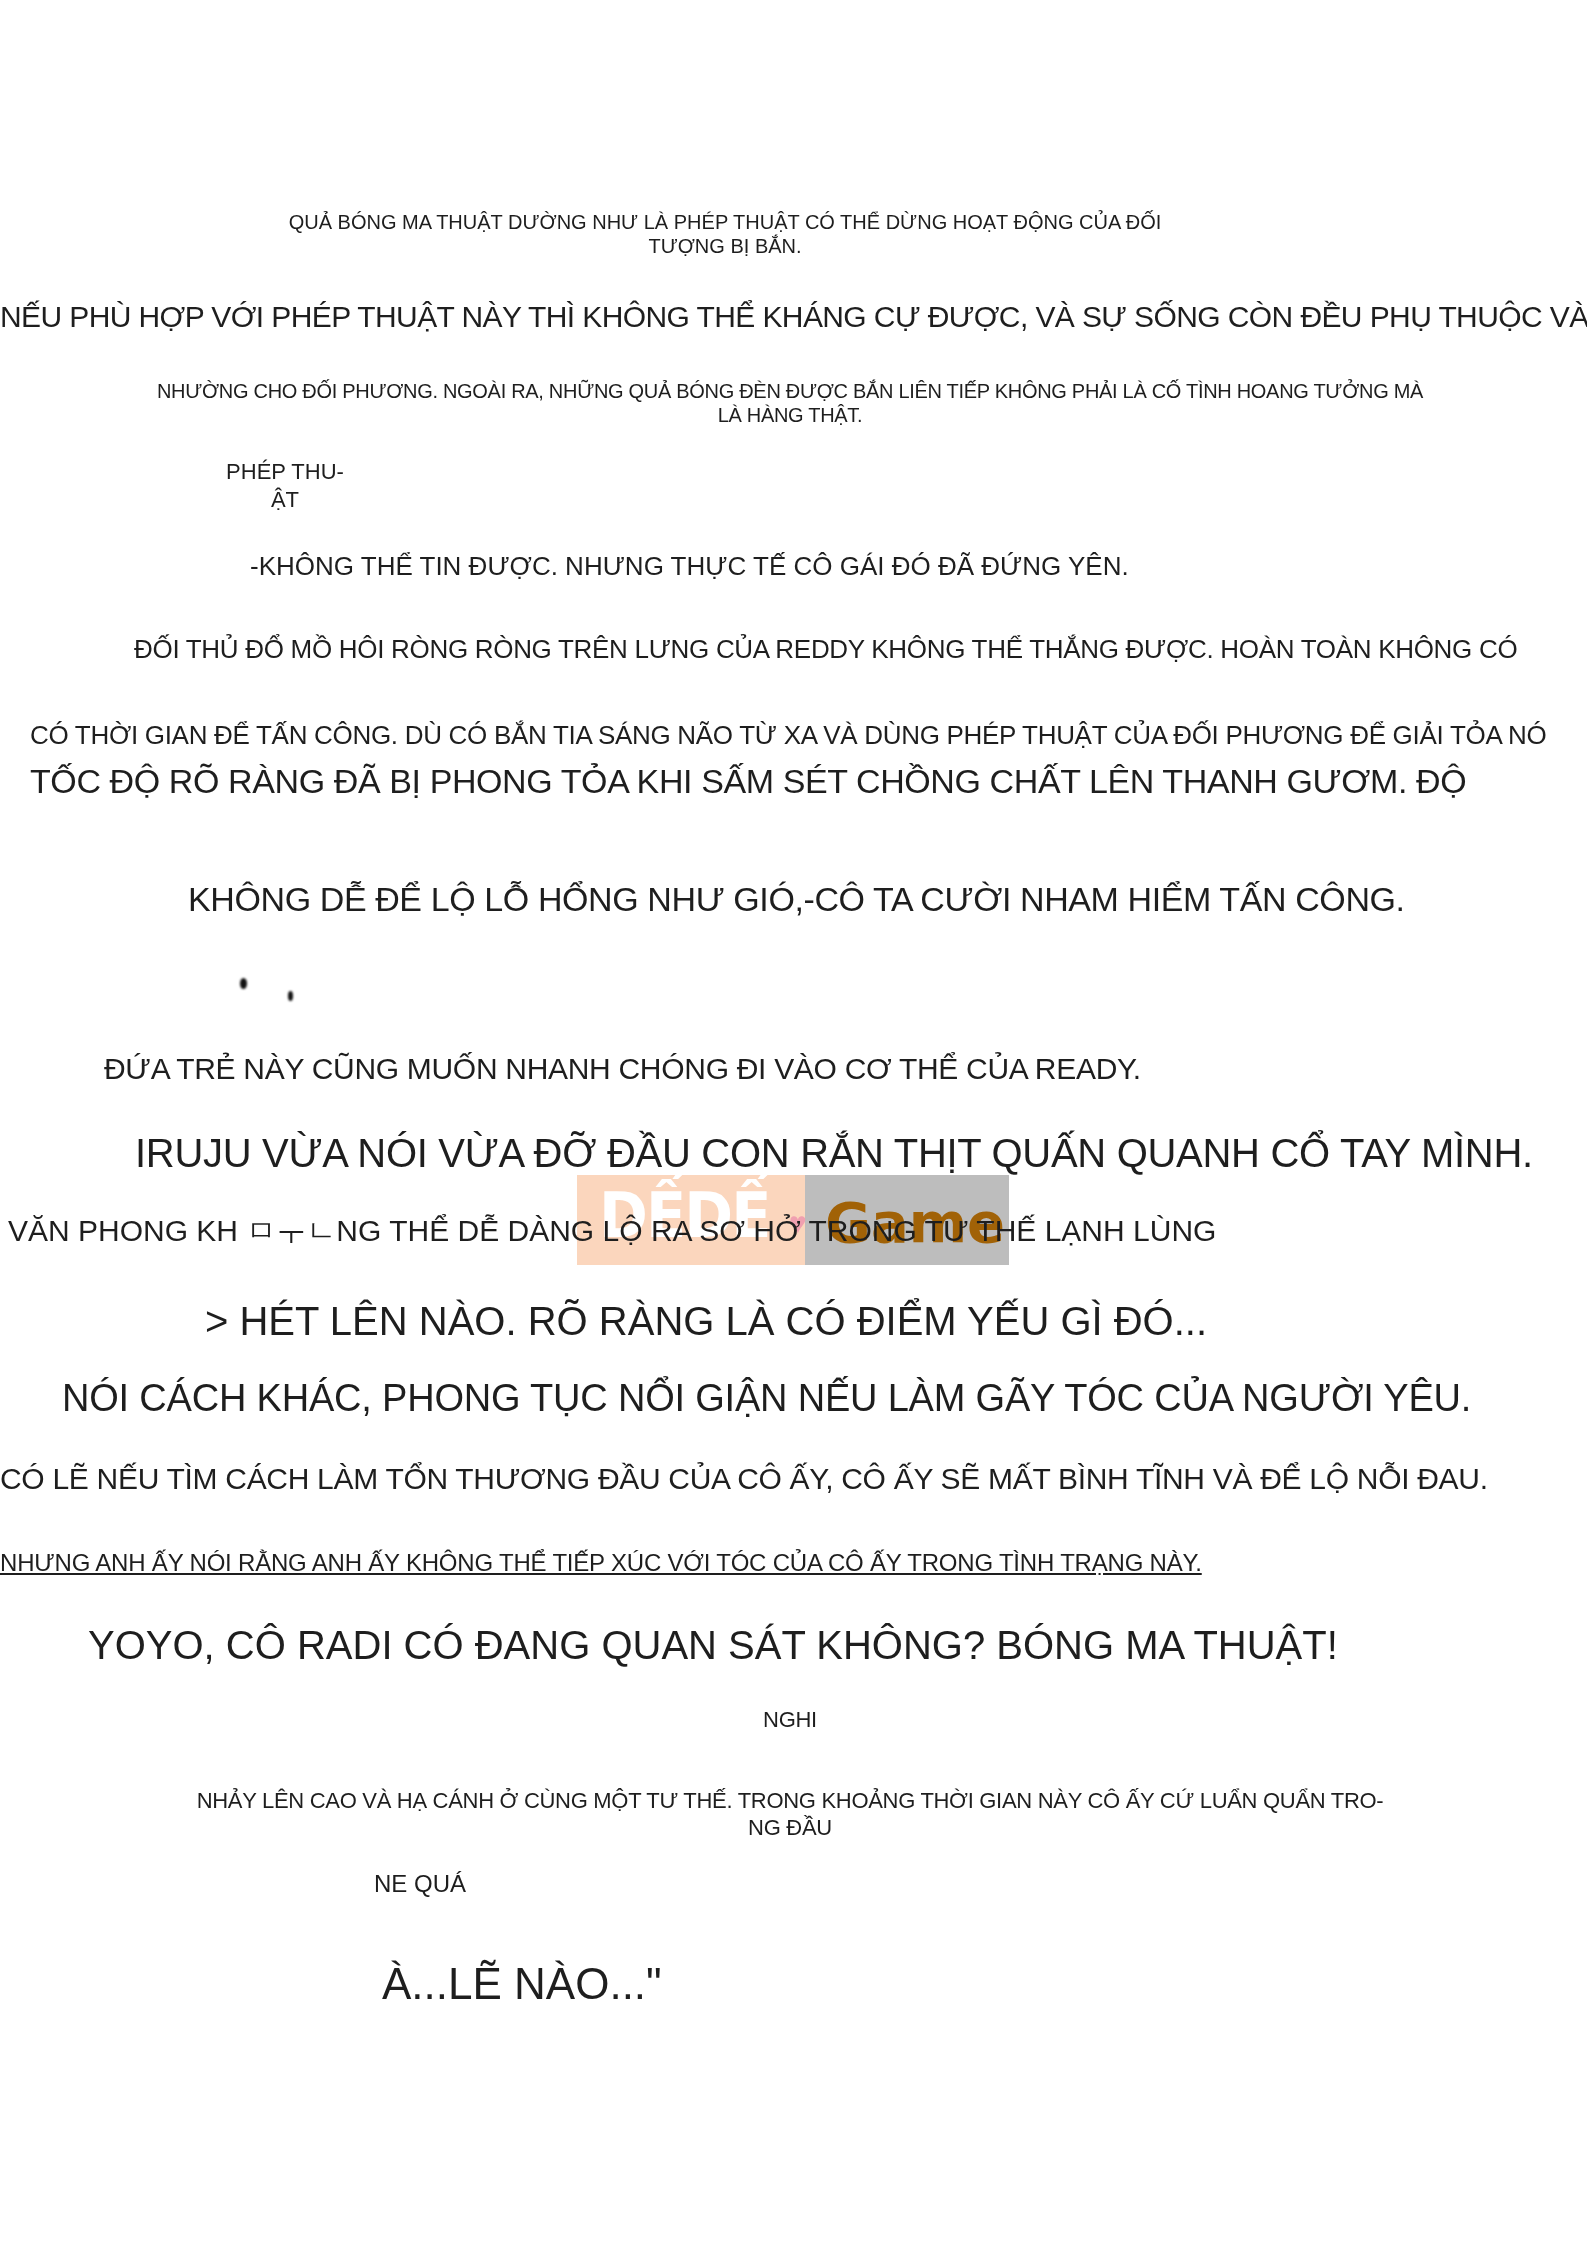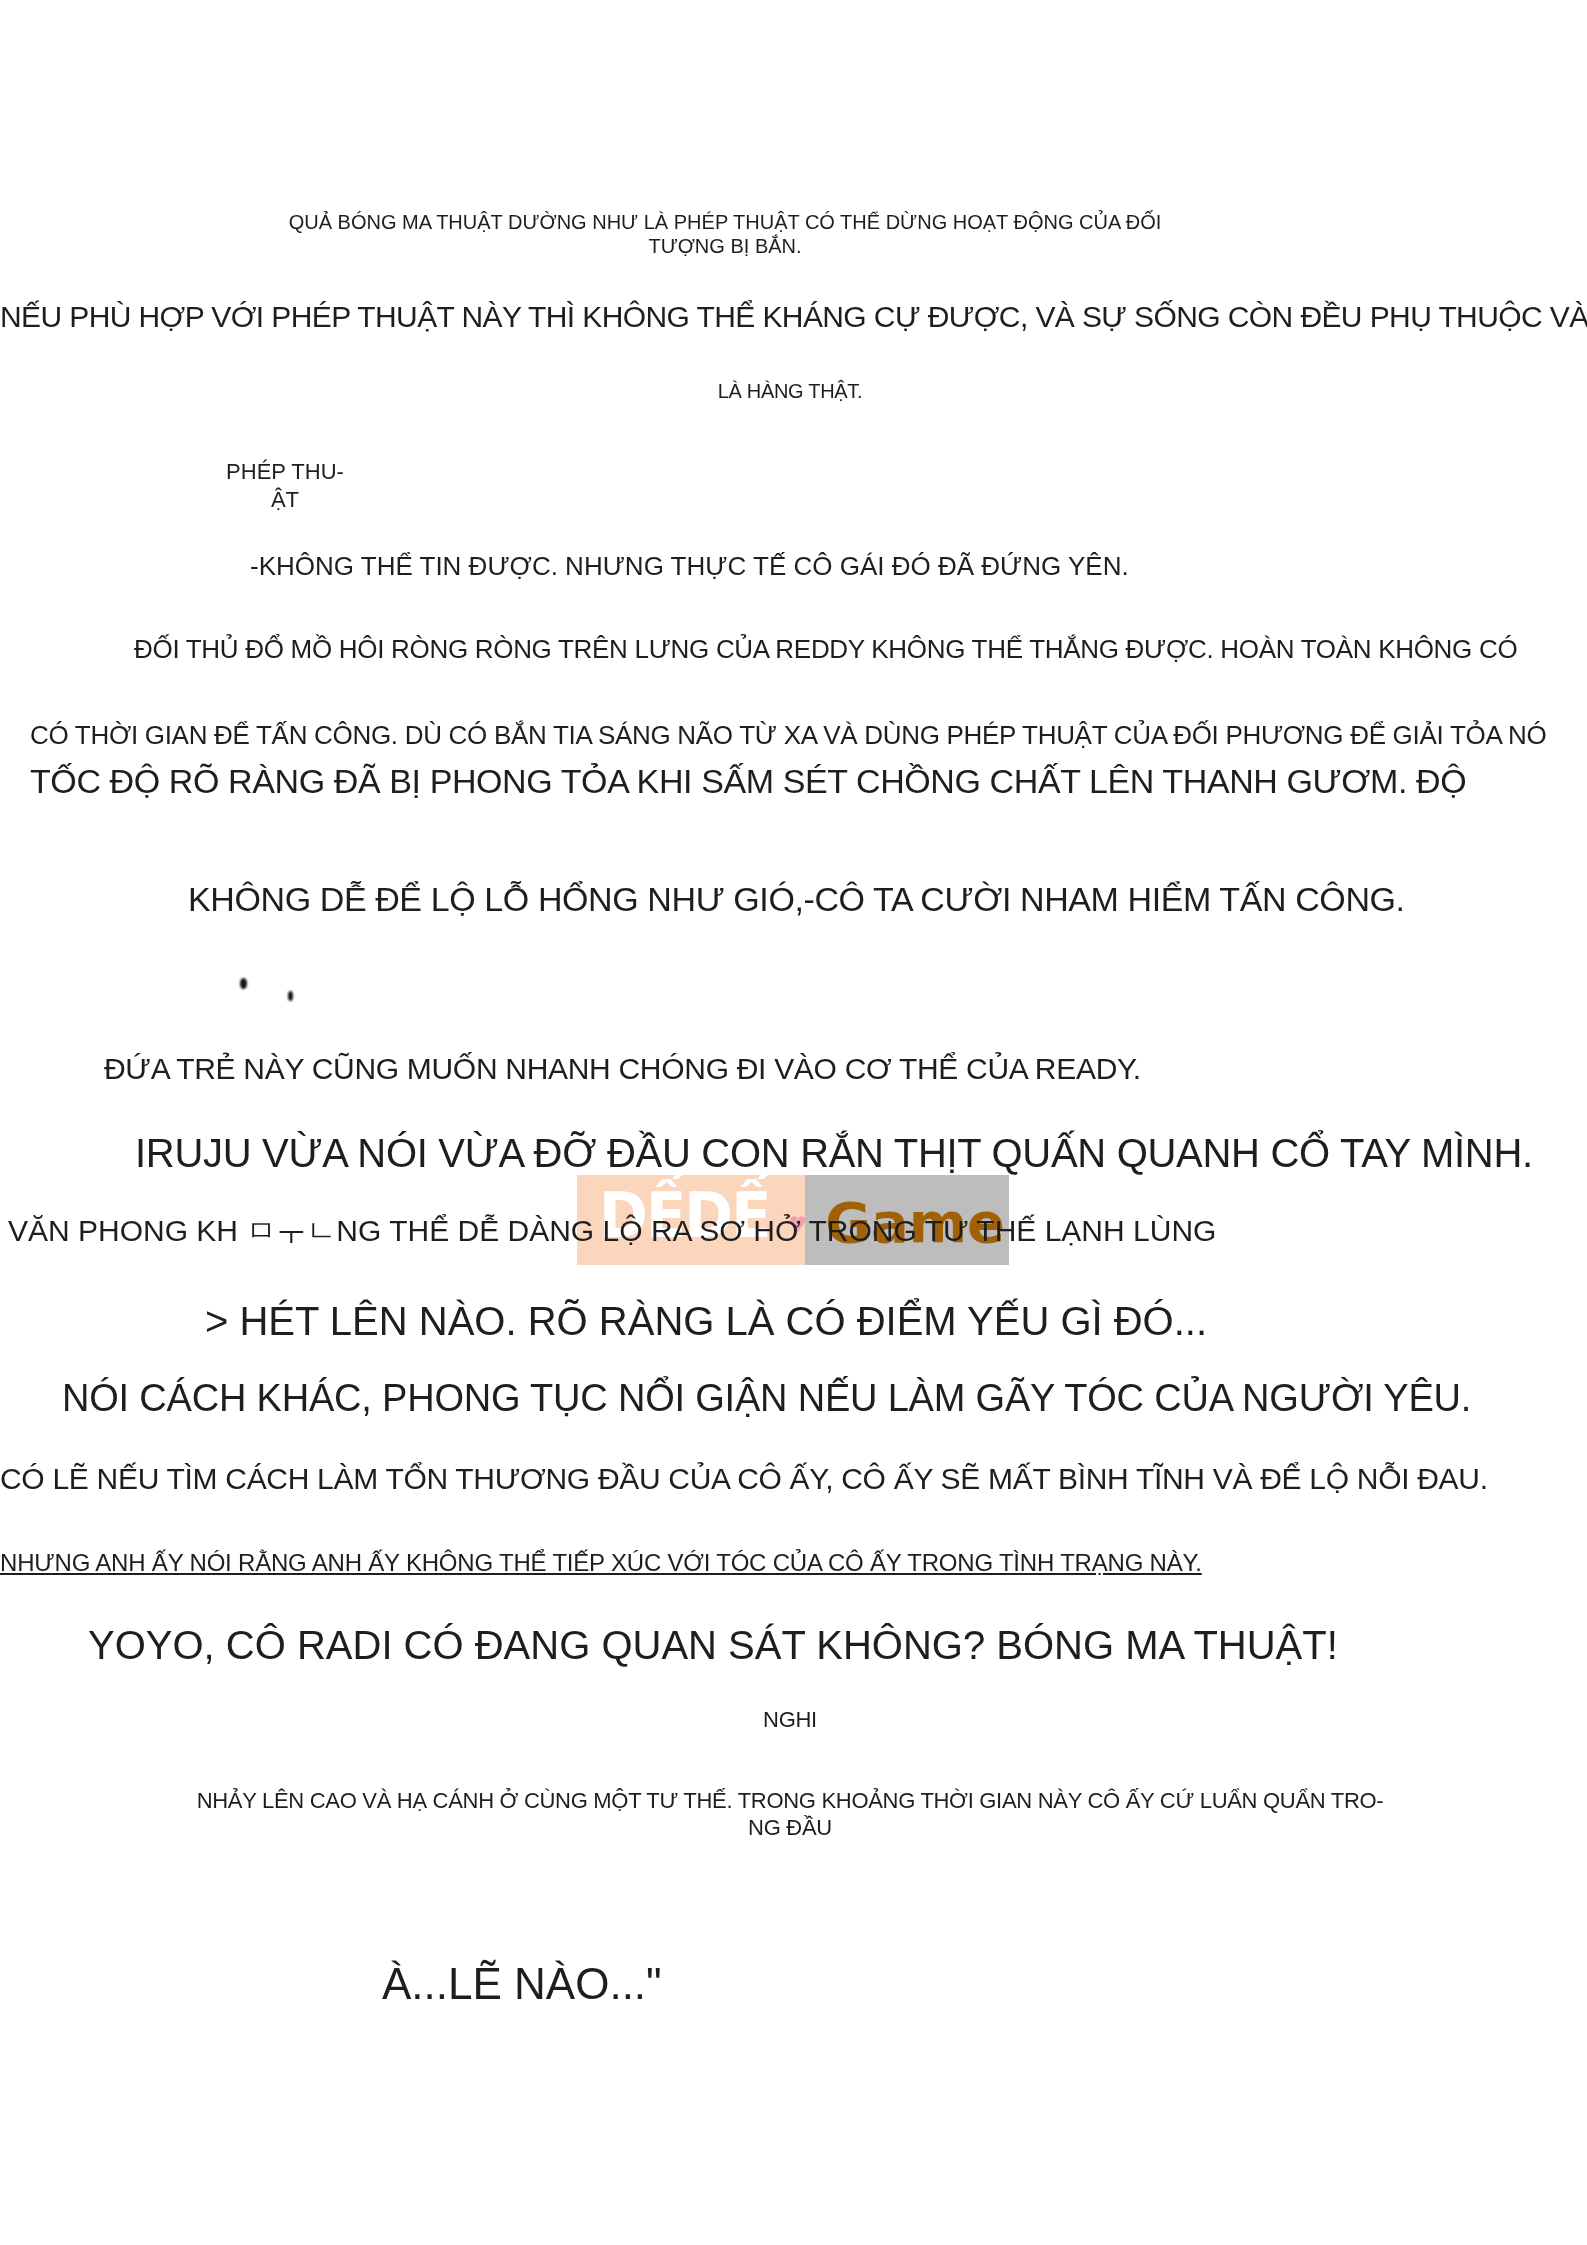--- a/index.html
+++ b/index.html
@@ -40,20 +40,21 @@
 </div>
 
 <div class="block2 txt s20" style="left:260px; top:210px; width:930px;">
   <div>QUẢ BÓNG MA THUẬT DƯỜNG NHƯ LÀ PHÉP THUẬT CÓ THỂ DỪNG HOẠT ĐỘNG CỦA ĐỐI</div>
   <div>TƯỢNG BỊ BẮN.</div>
 </div>
 
 <div class="line txt s30" style="left:0px; top:302px; width:1587px; text-align:center; letter-spacing:-0.6px;">NẾU PHÙ HỢP VỚI PHÉP THUẬT NÀY THÌ KHÔNG THỂ KHÁNG CỰ ĐƯỢC, VÀ SỰ SỐNG CÒN ĐỀU PHỤ THUỘC VÀO NÓ.</div>
 
 <div class="block2 txt s20" style="left:130px; top:379px; width:1320px; letter-spacing:-0.3px;">
+  <div>NHƯỜNG CHO ĐỐI PHƯƠNG. NGOÀI RA, NHỮNG QUẢ BÓNG ĐÈN ĐƯỢC BẮN LIÊN TIẾP KHÔNG PHẢI LÀ CỐ TÌNH HOANG TƯỞNG MÀ</div>
   <div>LÀ HÀNG THẬT.</div>
 </div>
 
 <div class="block2 txt s22" style="left:210px; top:458px; width:150px; line-height:1.25;">
   <div>PHÉP THU-</div>
   <div>ẬT</div>
 </div>
 
 <div class="line txt s26" style="left:250px; top:553px;">-KHÔNG THỂ TIN ĐƯỢC. NHƯNG THỰC TẾ CÔ GÁI ĐÓ ĐÃ ĐỨNG YÊN.</div>
 
@@ -87,15 +88,16 @@
 <div class="block2 txt s22" style="left:90px; top:1707px; width:1400px; letter-spacing:-0.3px;">
   <div>NGHI</div>
 </div>
 
 <div class="block2 txt s22" style="left:170px; top:1788px; width:1240px; letter-spacing:-0.3px;">
   <div>NHẢY LÊN CAO VÀ HẠ CÁNH Ở CÙNG MỘT TƯ THẾ. TRONG KHOẢNG THỜI GIAN NÀY CÔ ẤY CỨ LUẨN QUẨN TRO-</div>
   <div>NG ĐẦU</div>
 </div>
 
 <div class="block2 txt s24" style="left:150px; top:1869px; width:540px; line-height:1.25;">
+  <div>NE QUÁ</div>
 </div>
 
 <div class="line txt s42" style="left:382px; top:1962px;">À...LẼ NÀO..."</div>
 
 </body></html>

